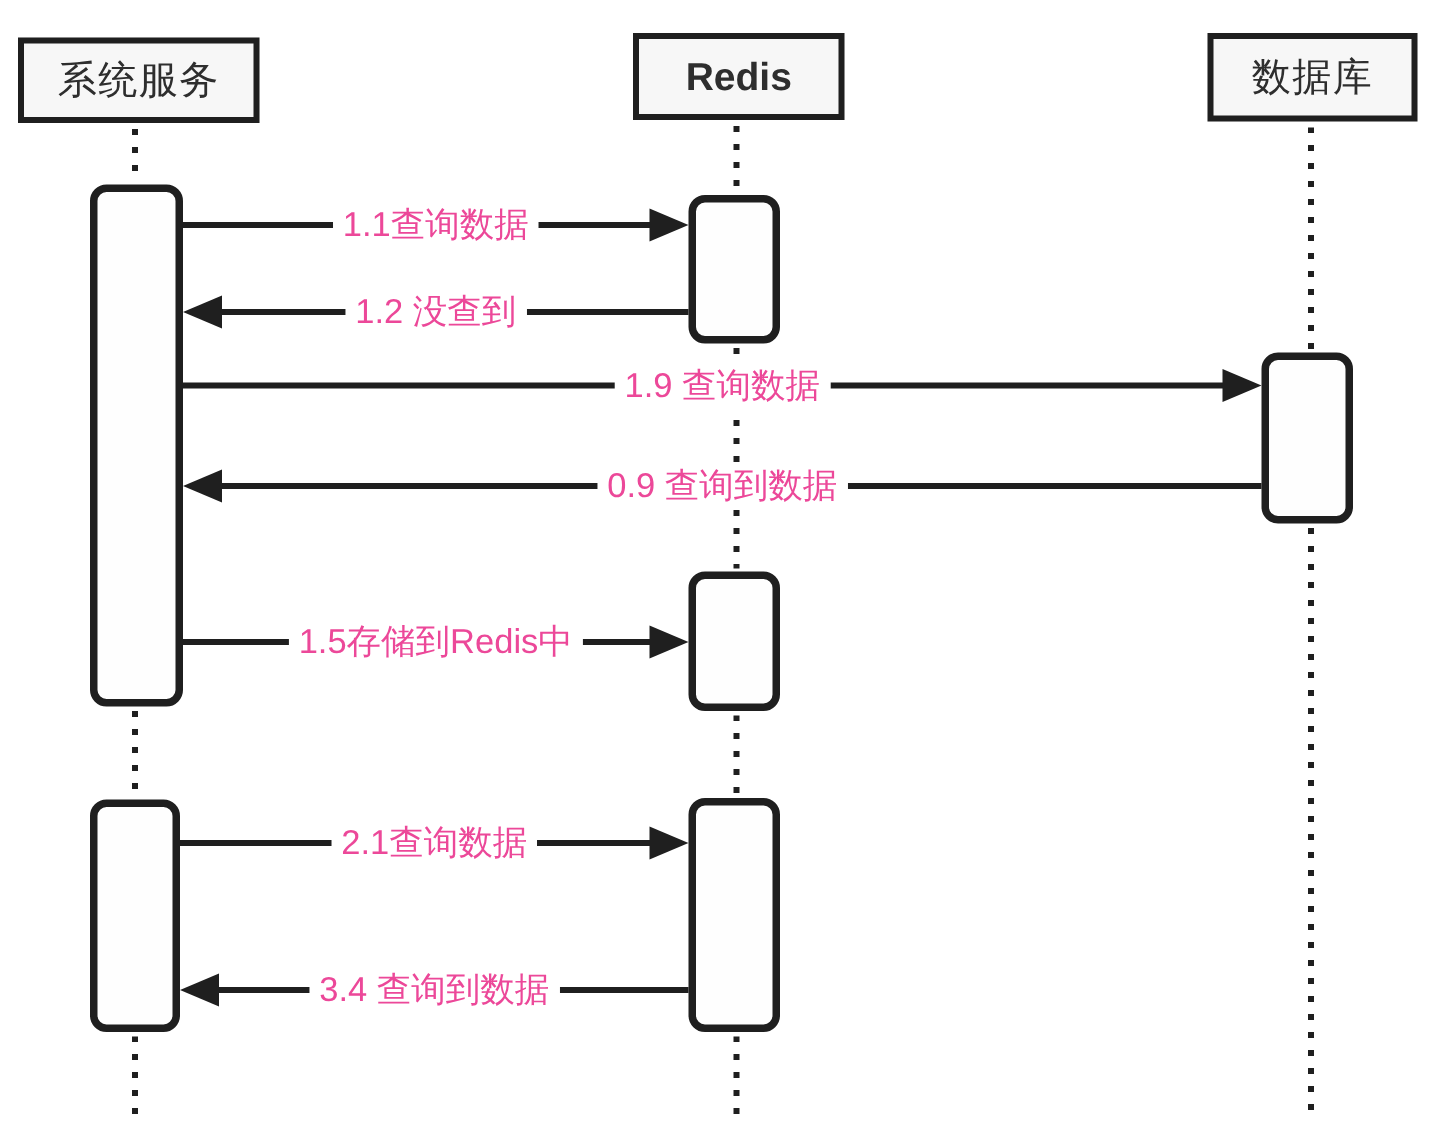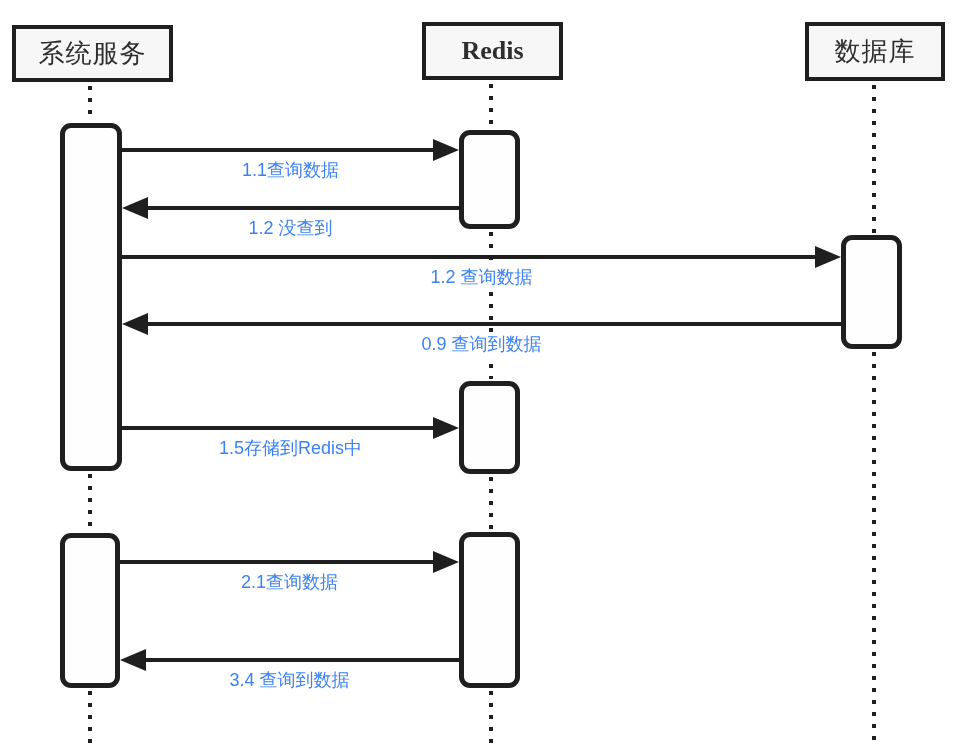--- a/index.html
+++ b/index.html
@@ -22,21 +22,20 @@
     position: absolute;
     box-sizing: border-box;
     border: 4px solid #1f1f1f;
     background: #f7f7f7;
     display: flex;
     align-items: center;
     justify-content: center;
     font-size: 26px;
     color: #2e2e2e;
     letter-spacing: 1px;
-    font-family: Liberation Serif, serif;
   }
   .actor.en { font-weight: bold; letter-spacing: 0; }
 
   
   .lifeline {
     position: absolute;
     width: 4px;
     background-image: repeating-linear-gradient(
       to bottom, #1f1f1f 0 4px, transparent 4px 12px);
   }
@@ -81,23 +80,22 @@
     border-right: 26px solid #1f1f1f;
   }
   .msg .label {
     position: absolute;
     left: 50%;
     top: 50%;
     transform: translate(-50%, -50%);
     background: #ffffff;
     padding: 0 7px;
     white-space: nowrap;
-    font-size: 18px;
-    color: #3b82f6;
-    margin-top: 20px;
+    font-size: 23px;
+    color: #ec4899;
   }
 </style>
 </head>
 <body>
 
 <div id="stage">
 
   <div class="actor" style="left:12px; top:25px; width:161px; height:57px;">
     <span>系统服务</span>
   </div>
@@ -137,21 +135,21 @@
 
   <div class="msg left" style="left:122px; top:191px; width:337px;">
     <div class="shaft"></div>
     <div class="head"></div>
     <span class="label">1.2 没查到</span>
   </div>
 
   <div class="msg right" style="left:122px; top:240px; width:719px;">
     <div class="shaft"></div>
     <div class="head"></div>
-    <span class="label">1.2 查询数据</span>
+    <span class="label">1.9 查询数据</span>
   </div>
 
   <div class="msg left" style="left:122px; top:307px; width:719px;">
     <div class="shaft"></div>
     <div class="head"></div>
     <span class="label">0.9 查询到数据</span>
   </div>
 
   <div class="msg right" style="left:122px; top:411px; width:337px;">
     <div class="shaft"></div>

